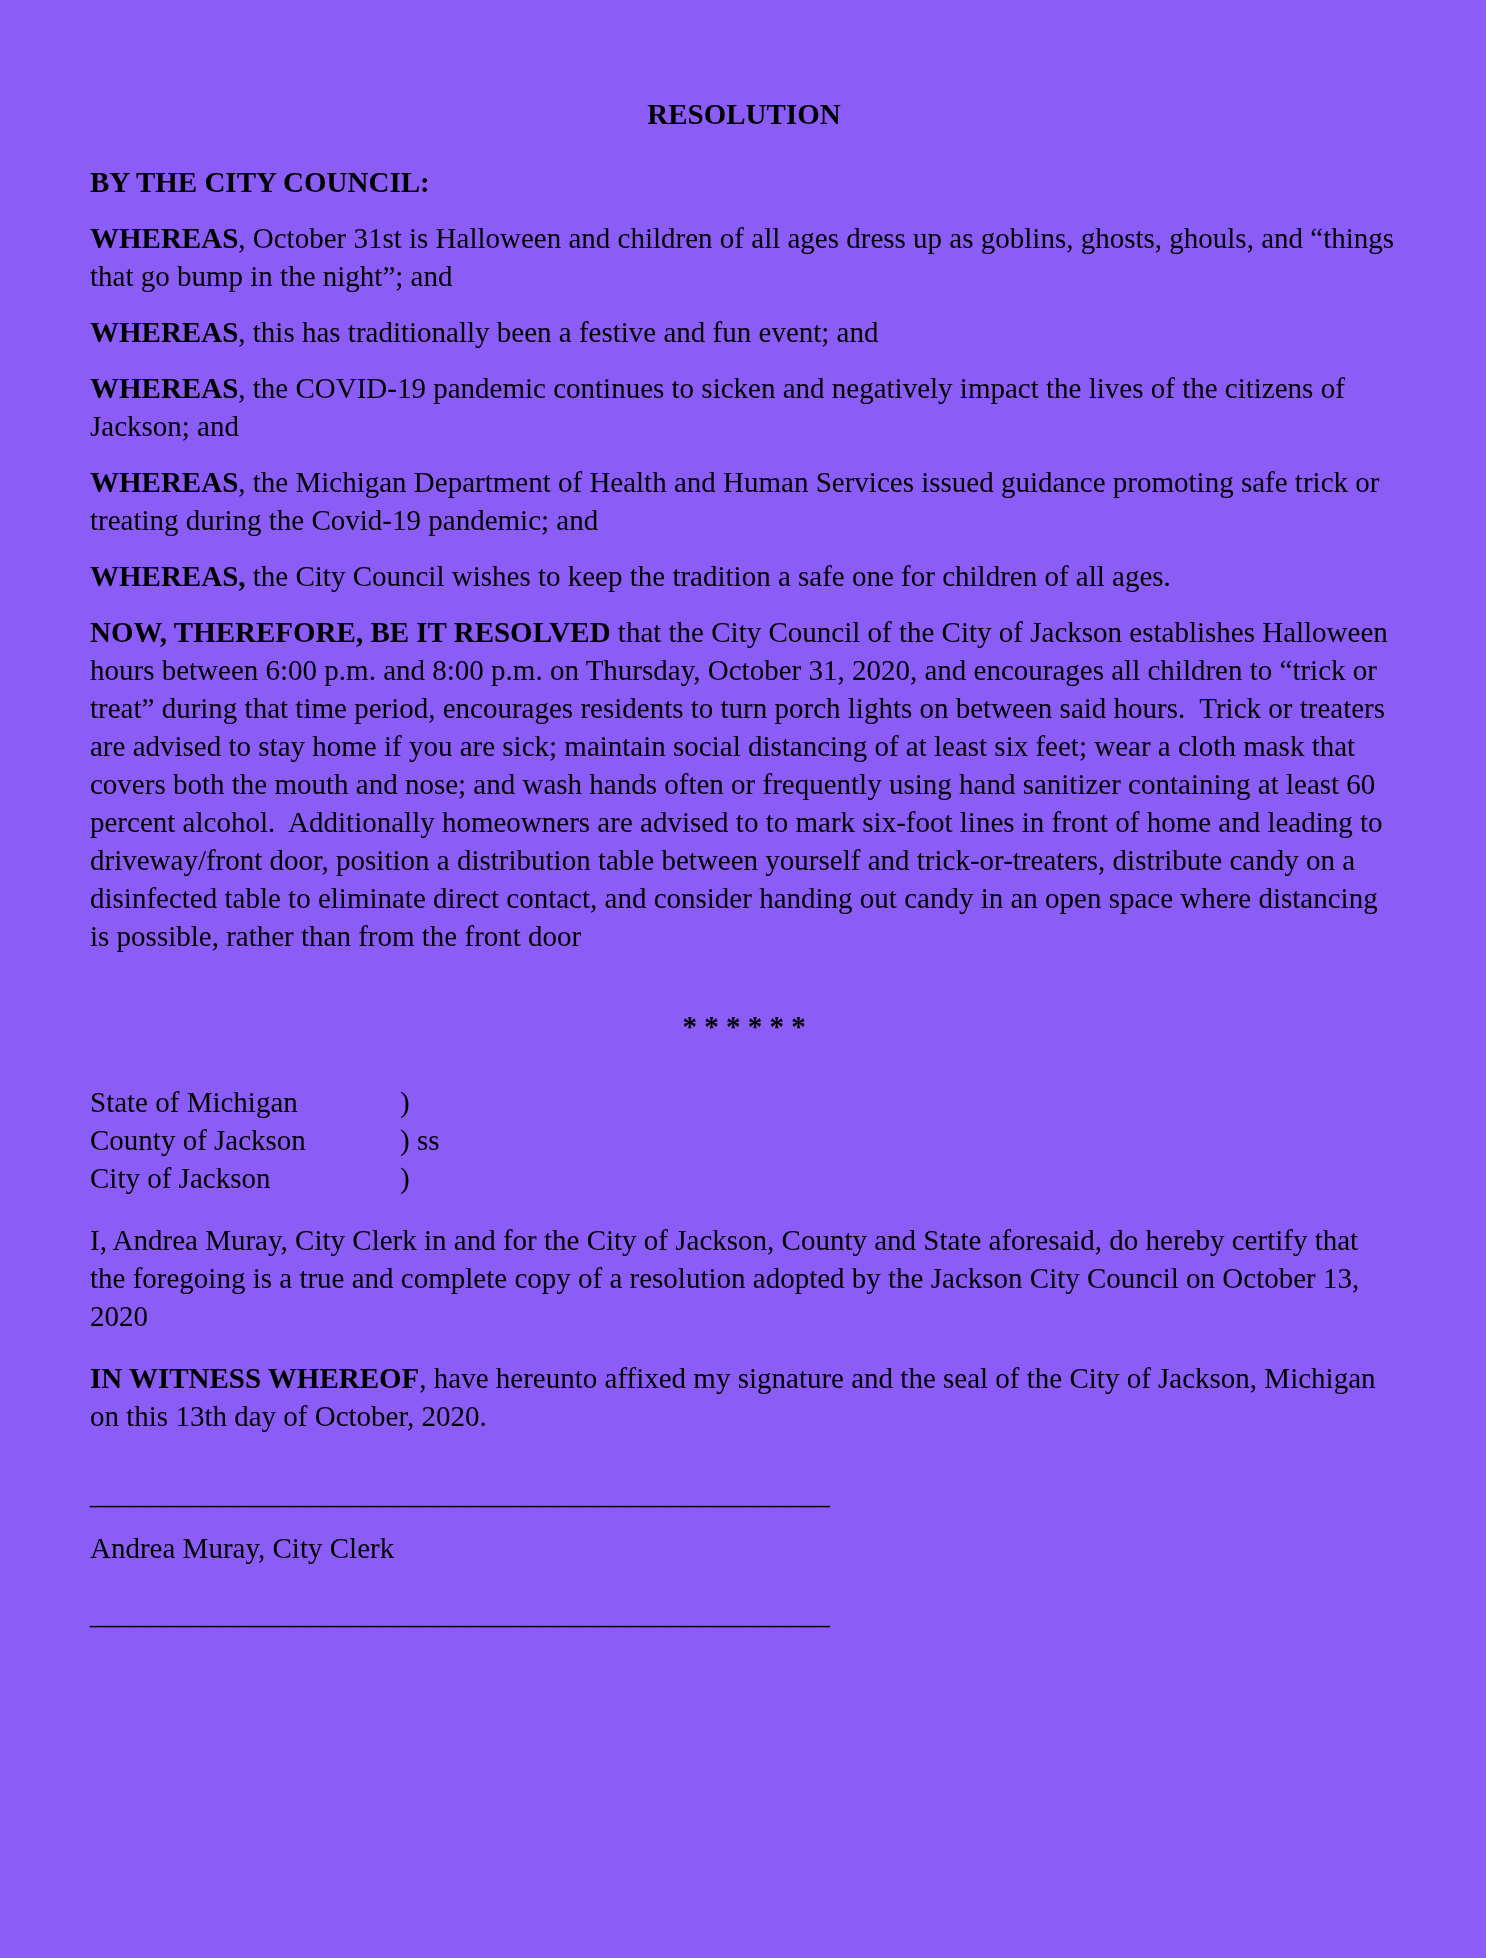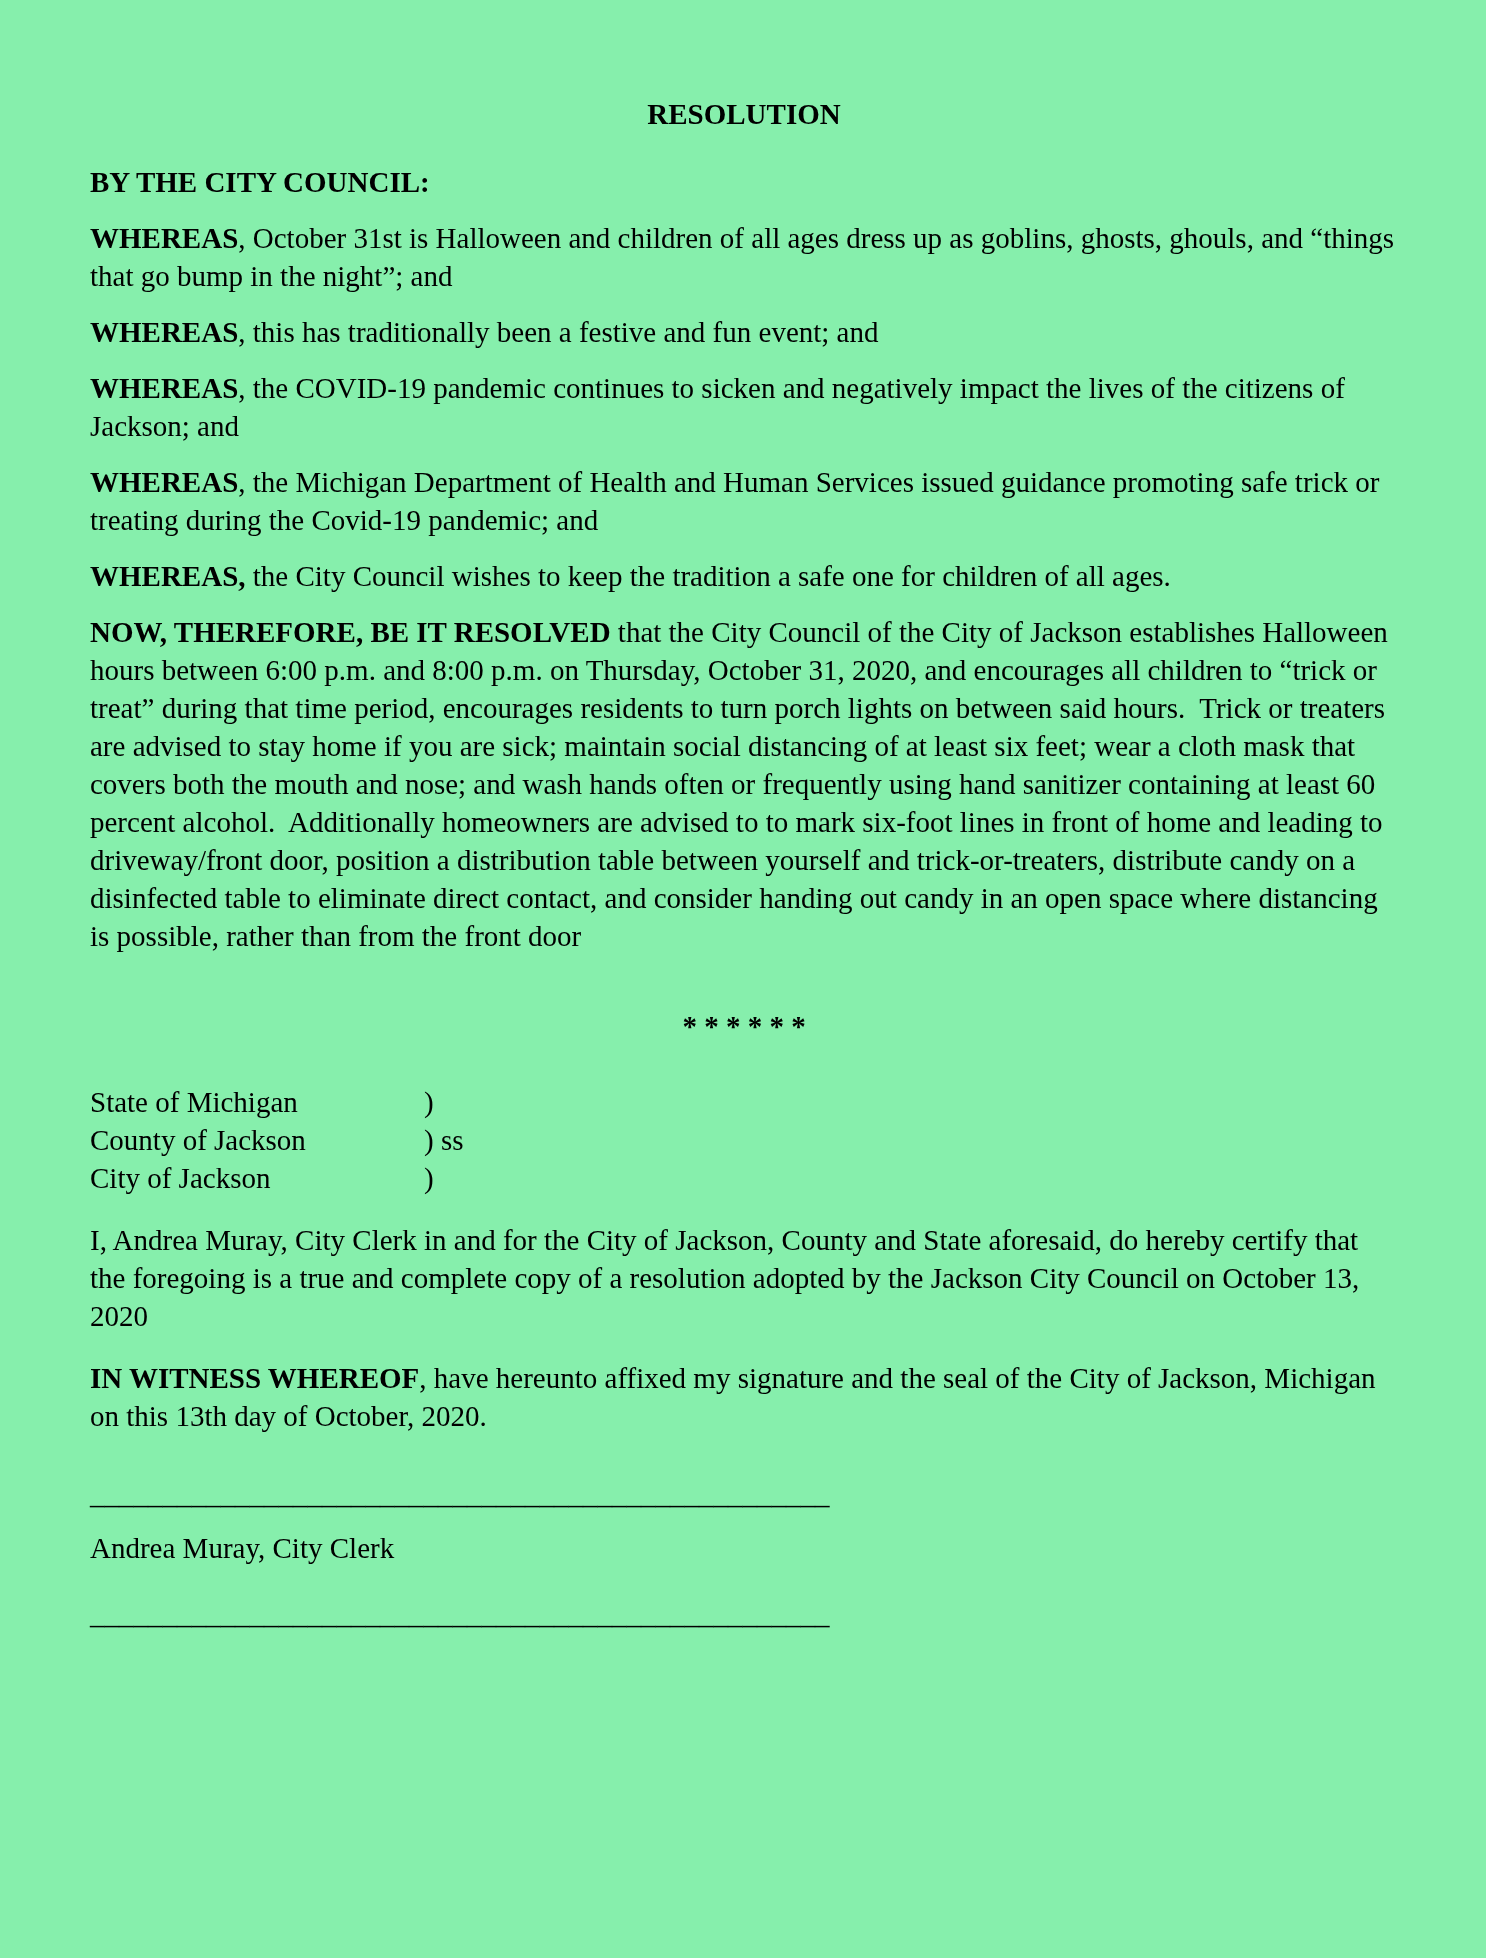--- a/index.html
+++ b/index.html
@@ -4,21 +4,21 @@
 <style>
   html, body {
     margin: 0;
     padding: 0;
     background: #ffffff;
   }
   .page {
     position: relative;
     width: 1486px;
     height: 1958px;
-    background: #86efac;
+    background: #8b5cf6;
     overflow: hidden;
   }
   .content {
     position: absolute;
     left: 90px;
     top: 0;
     width: 1308px;
     color: #000000;
     font-family: "Liberation Serif", "DejaVu Serif", serif;
     font-size: 29px;
@@ -44,21 +44,20 @@
   .separator {
     text-align: center;
     font-weight: bold;
     margin: 52px 0 0 0;
   }
   .jurat {
     margin-top: 38px;
   }
   .jurat-row {
     display: flex;
-    gap: 24px;
   }
   .jurat-label {
     width: 310px;
     flex: 0 0 310px;
   }
   .certification {
     margin: 24px 0 0 0;
     white-space: pre-wrap;
   }
   .witness {

